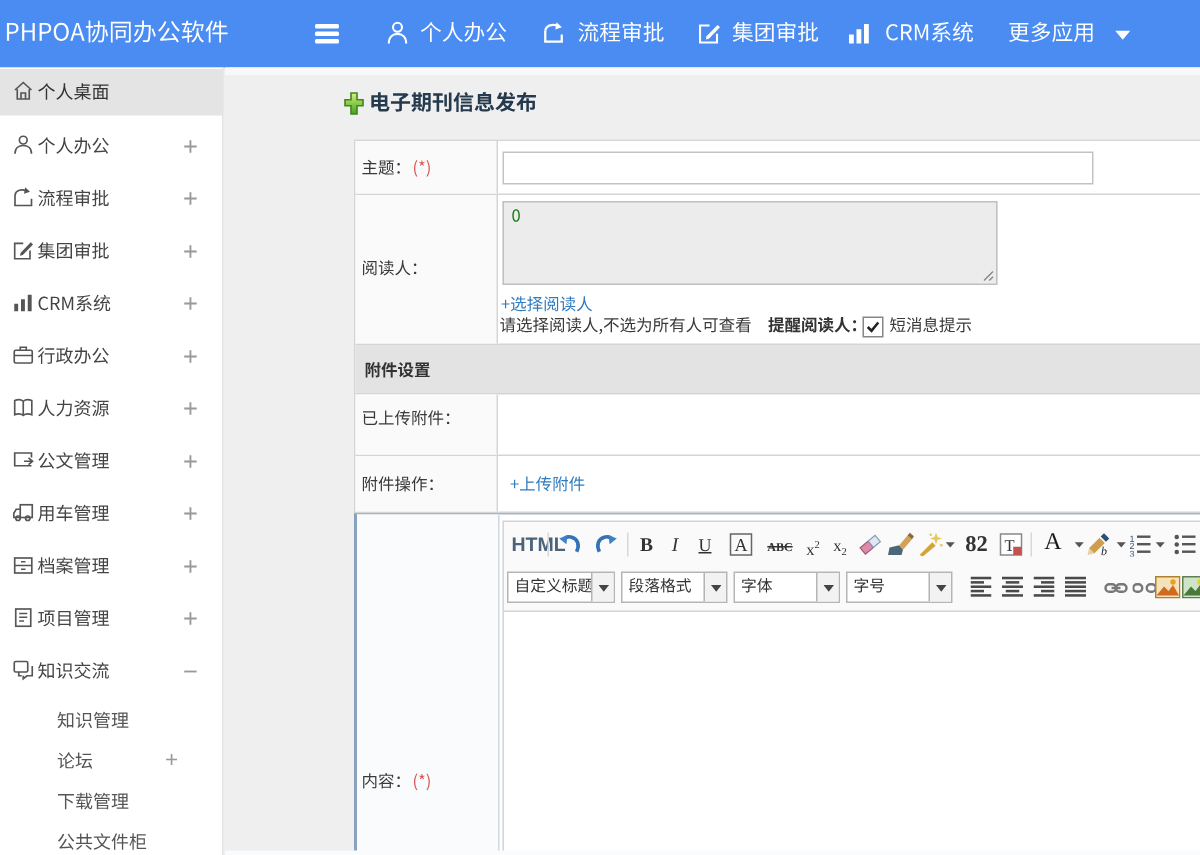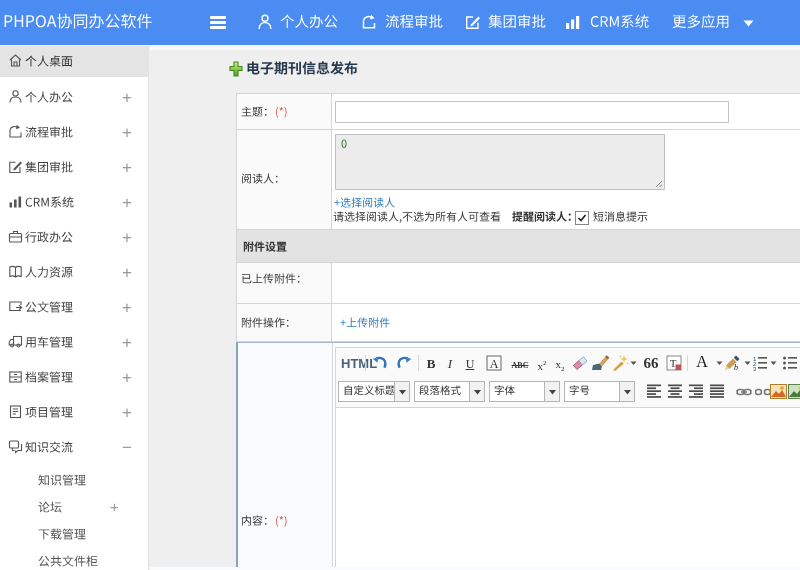--- a/index.html
+++ b/index.html
@@ -530,21 +530,21 @@
           </svg>
           <svg style="position:absolute;left:276px;top:6px" width="17" height="17" viewBox="0 0 17 17">
             <path d="M1 16 L9.5 7.5 L11.8 9.8 L3.2 17 Z" fill="#d4a43c"></path>
             <path d="M12 1 L13 4 L16 5 L13 6 L12 9 L11 6 L8 5 L11 4 Z" fill="#e8c85a"></path>
             <circle cx="8.5" cy="2.5" r="0.9" fill="#e8c85a"></circle>
             <circle cx="15.5" cy="9.5" r="0.9" fill="#e8c85a"></circle>
           </svg>
           <svg style="position:absolute;left:294px;top:13px" width="7" height="5" viewBox="0 0 7 5">
             <path d="M0.5 0.5 L3.5 4 L6.5 0.5" fill="#555"></path>
           </svg>
-          <div style="position:absolute;left:306px;top:7px;width:18px;height:16px;line-height:16px;text-align:center"><span style="font-family:'Liberation Serif',serif;font-size:15px;font-weight:bold;color:#333">66</span></div>
+          <div style="position:absolute;left:306px;top:7px;width:18px;height:16px;line-height:16px;text-align:center"><span style="font-family:'Liberation Serif',serif;font-size:15px;font-weight:bold;color:#333">82</span></div>
           <svg style="position:absolute;left:330px;top:7px" width="16" height="16" viewBox="0 0 16 16">
             <rect x="1" y="1" width="14" height="14" fill="#fff" stroke="#888"></rect>
             <text x="7" y="12" font-size="11" text-anchor="middle" fill="#333" font-family="Liberation Serif">T</text>
             <rect x="9.5" y="9.5" width="5.5" height="5.5" fill="#c4524e"></rect>
           </svg>
           <div style="position:absolute;left:351px;top:7px;width:1px;height:16px;background:#d8d8d8"></div>
           <div style="position:absolute;left:358px;top:4px;width:16px;height:20px;line-height:20px;text-align:center"><span style="font-family:'Liberation Serif',serif;font-size:16px;color:#1a1a1a">A</span></div>
           <svg style="position:absolute;left:380px;top:13px" width="7" height="5" viewBox="0 0 7 5">
             <path d="M0.5 0.5 L3.5 4 L6.5 0.5" fill="#555"></path>
           </svg>

